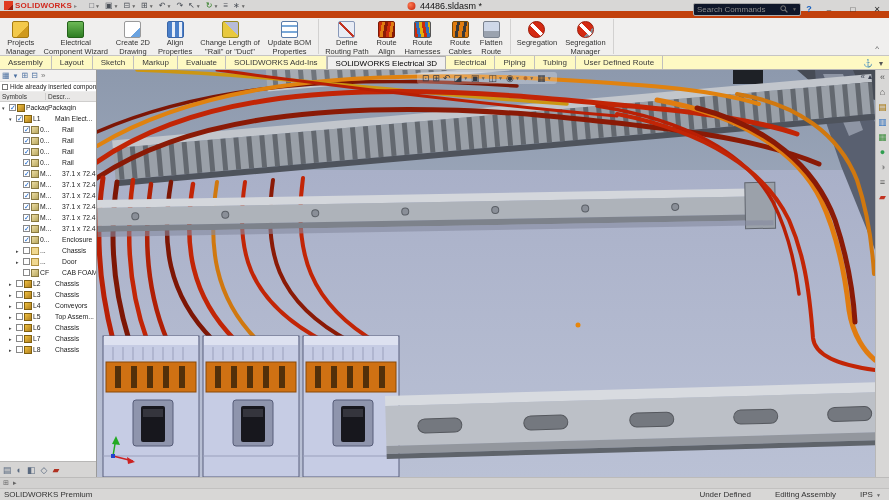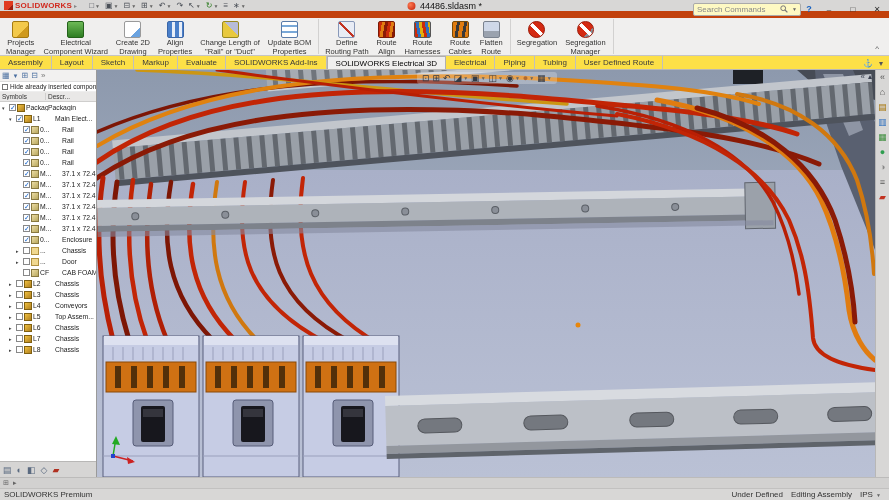--- a/index.html
+++ b/index.html
@@ -23,21 +23,21 @@
   .icon-undo::before{content:"↶";}
   .icon-redo::before{content:"↷";}
   .icon-select::before{content:"↖";}
   .icon-rebuild::before{content:"↻";color:#2e7d22;}
   .icon-file-properties::before{content:"≡";}
   .icon-options::before{content:"∗";}
   .caret{font-size:5px;color:#666;margin-left:1px;}
   .tb-title{position:absolute;left:50%;transform:translateX(-50%);display:flex;align-items:center;gap:5px;font-size:9px;color:#111;}
   .file-icon{width:8px;height:8px;border-radius:50%;background:radial-gradient(circle at 35% 35%,#ff7a50,#c01d08);}
   .tb-right{position:absolute;right:0;top:0;height:18px;display:flex;align-items:center;}
-  .searchbox{width:108px;height:13px;background:#fef9c3;border:1px solid #aaa;border-radius:2px;
+  .searchbox{width:108px;height:13px;background:#0f172a;border:1px solid #aaa;border-radius:2px;
              display:flex;align-items:center;padding:0 3px;gap:3px;color:#8a8a8a;font-size:8px;}
   .mag{flex:0 0 auto;}
   .helpbtn{width:16px;text-align:center;color:#1660c0;font-weight:bold;font-size:9px;}
   .winbtn{width:24px;height:18px;display:flex;align-items:center;justify-content:center;font-size:8px;color:#333;}
 
   
   .ribbon{position:absolute;left:0;top:18px;width:889px;height:38px;background:#f0efee;
           border-bottom:1px solid #c6c5c4;display:flex;align-items:flex-start;padding:1px 2px;}
   .rbtn{display:flex;flex-direction:column;align-items:center;justify-content:flex-start;
         padding:2px 4px 0;height:35px;font-size:7.5px;line-height:8.5px;color:#333;text-align:center;cursor:default;}
@@ -54,21 +54,21 @@
   .icon-route-wires .rb-icon{background:repeating-linear-gradient(100deg,#cc2a0a 0 3px,#e07c10 3px 6px,#8a1a06 6px 9px);border:1px solid #7a1a06;}
   .icon-route-harnesses .rb-icon{background:repeating-linear-gradient(80deg,#cc2a0a 0 3px,#2e6fbe 3px 6px,#e0b010 6px 9px);border:1px solid #555;}
   .icon-route-cables .rb-icon{background:repeating-linear-gradient(100deg,#e07c10 0 4px,#3a3a3a 4px 7px);border:1px solid #7a4a06;}
   .icon-flatten-route .rb-icon{background:linear-gradient(0deg,#9aa2ae 42%,#cfd8e8 42%);border:1px solid #7a828e;}
   .icon-segregation .rb-icon{background:linear-gradient(45deg,transparent 42%,#ffffff 42% 58%,transparent 58%),#d42a12;border-radius:50%;border:1px solid #9a1a08;}
   .icon-segregation-manager .rb-icon{background:linear-gradient(45deg,transparent 42%,#ffffff 42% 58%,transparent 58%),linear-gradient(135deg,#d42a12 70%,#8a8f98 70%);border-radius:50%;border:1px solid #9a1a08;}
   .icon-set-origin .rb-icon{background:linear-gradient(90deg,#c23322 50%,#2e6fbe 50%);border:1px solid #555;}
   .ribbon-collapse{position:absolute;right:10px;bottom:2px;font-size:8px;color:#555;}
 
   
-  .tabrow{position:absolute;left:0;top:56px;width:889px;height:14px;background:#fde047;
+  .tabrow{position:absolute;left:0;top:56px;width:889px;height:14px;background:#fef9c3;
           display:flex;align-items:flex-end;font-size:8px;border-bottom:1px solid #b8b7b6;}
   .tab{padding:2px 8px 1px;height:13px;color:#3a3a3a;border-right:1px solid #c0bfbe;white-space:nowrap;cursor:default;}
   .tab.active{background:#f0efee;border:1px solid #b0afae;border-bottom:none;color:#000;}
   .tabrow-right{position:absolute;right:6px;bottom:1px;display:flex;gap:6px;font-size:8px;color:#555;}
 
   
   .main{position:absolute;left:0;top:70px;width:889px;height:407px;}
 
   
   .leftpanel{position:absolute;left:0;top:0;width:97px;height:407px;background:#fff;border-right:1px solid #9a9a9a;overflow:hidden;}
@@ -135,21 +135,21 @@
   .icon-scenes::before{content:"◑";color:#888;}
   .icon-custom-props::before{content:"≡";color:#555;}
   .icon-electrical-manager::before{content:"▰";color:#c23322;}
 
   
   .bottomstrip{position:absolute;left:0;top:477px;width:889px;height:11px;background:#d2d1d0;border-top:1px solid #bcbbba;
                display:flex;align-items:center;gap:4px;padding:0 3px;font-size:7px;color:#666;}
   .statusbar{position:absolute;left:0;top:488px;width:889px;height:12px;background:#d8d7d6;border-top:1px solid #c2c1c0;
              display:flex;align-items:center;font-size:8px;color:#333;}
   .sb-left{padding-left:4px;}
-  .sb-right{position:absolute;right:8px;display:flex;align-items:center;gap:8px;justify-content:flex-end;}
+  .sb-right{position:absolute;right:8px;display:flex;align-items:center;gap:24px;justify-content:flex-end;}
   .sb-item{white-space:nowrap;}
 </style>
 </head>
 <body>
 
 <div class="app">
 
   <div class="titlebar">
     <div class="logo">
       <span class="logo-mark"></span>

